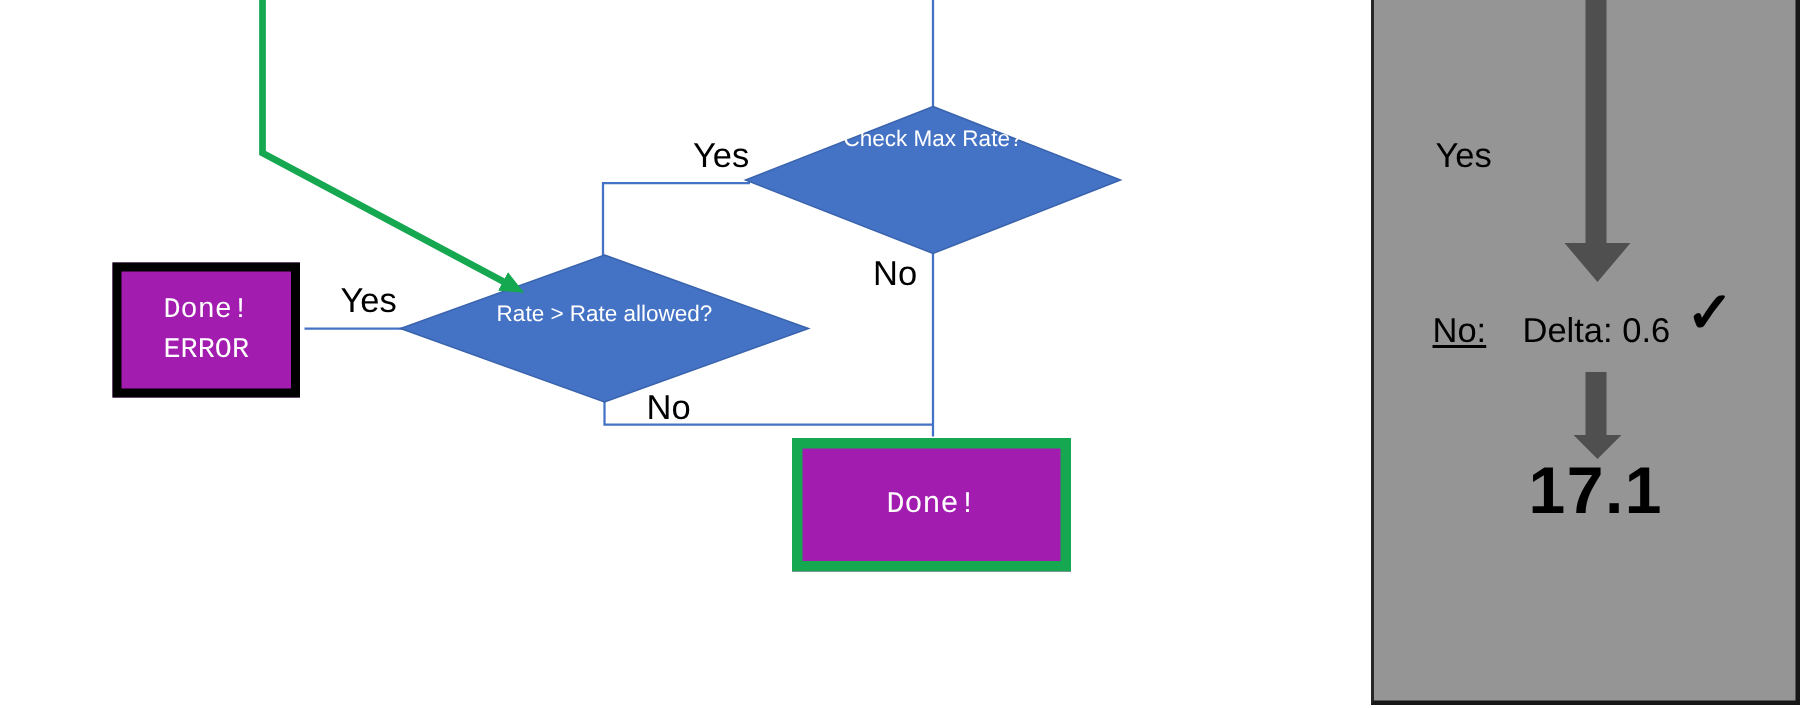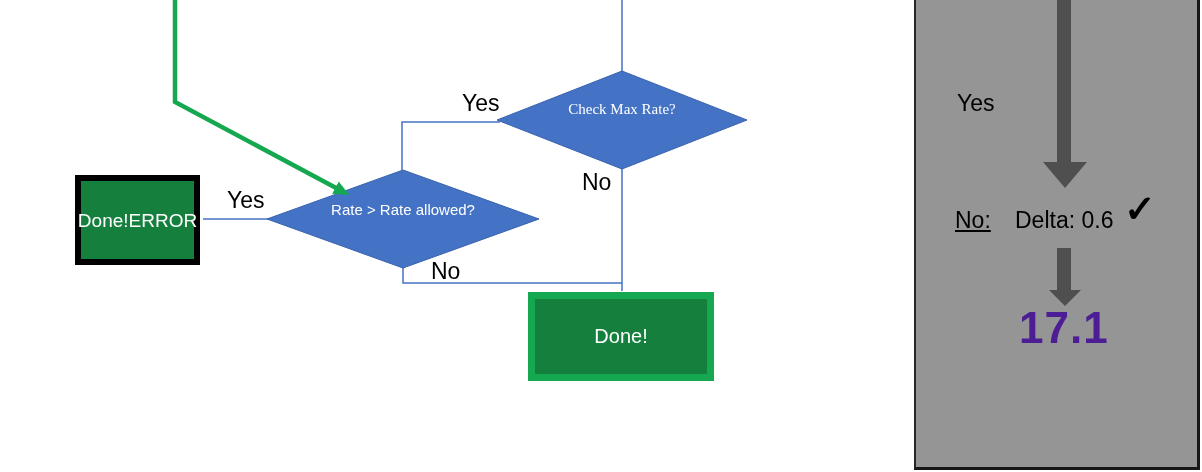--- a/index.html
+++ b/index.html
@@ -7,42 +7,42 @@
     position:relative;width:1202px;height:472px;background:#ffffff;
     font-family:"Liberation Sans",sans-serif;overflow:hidden;
   }
   .stage svg{position:absolute;left:0;top:0;}
   .lbl{position:absolute;color:#000;font-size:23px;line-height:1;white-space:nowrap;text-align:center;}
   .diamond-label{
     position:absolute;width:160px;text-align:center;color:#ffffff;
     font-size:15px;line-height:21px;
   }
   .node-box{
-    position:absolute;box-sizing:border-box;background:#15803d;
-    display:flex;flex-direction:row;align-items:center;justify-content:center;
-    color:#ffffff;text-align:center;
+    position:absolute;box-sizing:border-box;background:#a21caf;
+    display:flex;flex-direction:column;align-items:center;justify-content:center;
+    color:#ffffff;text-align:center;font-family:Liberation Mono, monospace;
   }
   .error-box{left:75px;top:175px;width:125px;height:90px;border:6px solid #000000;
     font-size:19px;line-height:27px;}
   .done-box{left:528px;top:292px;width:186px;height:89px;border:7px solid #16A850;
     font-size:20px;}
   .panel{
     position:absolute;left:914px;top:0;width:286px;height:470px;box-sizing:border-box;
     background:#959595;border-left:2px solid #262626;border-right:3px solid #171717;
     border-bottom:3px solid #171717;
   }
   .panel .lbl{color:#000;}
   .arrow-shaft{position:absolute;background:#4F4F4F;width:14px;}
   .arrow-head{position:absolute;width:0;height:0;border-left:22px solid transparent;
     border-right:22px solid transparent;border-top:26px solid #4F4F4F;}
   .arrow-head.small{border-left-width:16px;border-right-width:16px;border-top-width:16px;}
   .check{position:absolute;left:208px;top:190px;font-size:38px;font-weight:bold;
     color:#000;line-height:1;}
   .result{position:absolute;left:103px;top:306px;font-size:44px;font-weight:bold;
-    color:#4c1d95;line-height:1;letter-spacing:1px;}
+    color:#000000;line-height:1;letter-spacing:1px;}
 </style>
 </head>
 <body>
 
 <div class="stage">
 
   <svg width="1202" height="472" viewBox="0 0 1202 472">
     <defs>
       <marker id="greenArrow" markerUnits="userSpaceOnUse" markerWidth="20" markerHeight="20" refX="3" refY="9" orient="auto">
         <path d="M0,2 L16,9 L0,16 Z" fill="#16A850"></path>
@@ -53,21 +53,21 @@
     <path d="M500,122 H402 V170" stroke="#4472C4" stroke-width="1.5" fill="none"></path>
     <path d="M203,219 H270" stroke="#4472C4" stroke-width="1.5" fill="none"></path>
     <path d="M403,267 V283 H622" stroke="#4472C4" stroke-width="1.5" fill="none"></path>
 
     <polygon points="622,71 747,120 622,169 497,120" fill="#4472C4" stroke="#3A63AD"></polygon>
     <polygon points="403,170 539,219 403,268 267,219" fill="#4472C4" stroke="#3A63AD"></polygon>
 
     <polyline points="175,0 175,102 338,189" fill="none" stroke="#16A850" stroke-width="4.5" marker-end="url(#greenArrow)"></polyline>
   </svg>
 
-  <div class="diamond-label" style="left:542px;top:99px;font-family:Liberation Serif, serif;">Check Max Rate?</div>
+  <div class="diamond-label" style="left:542px;top:82px;">Check Max Rate?</div>
   <div class="diamond-label" style="left:323px;top:199px;">Rate &gt; Rate allowed?</div>
 
   <div class="lbl" style="left:462px;top:92px;">Yes</div>
   <div class="lbl" style="left:582px;top:171px;">No</div>
   <div class="lbl" style="left:227px;top:189px;">Yes</div>
   <div class="lbl" style="left:431px;top:260px;">No</div>
 
   <div class="node-box error-box">
     <span>Done!</span>
     <span>ERROR</span>

